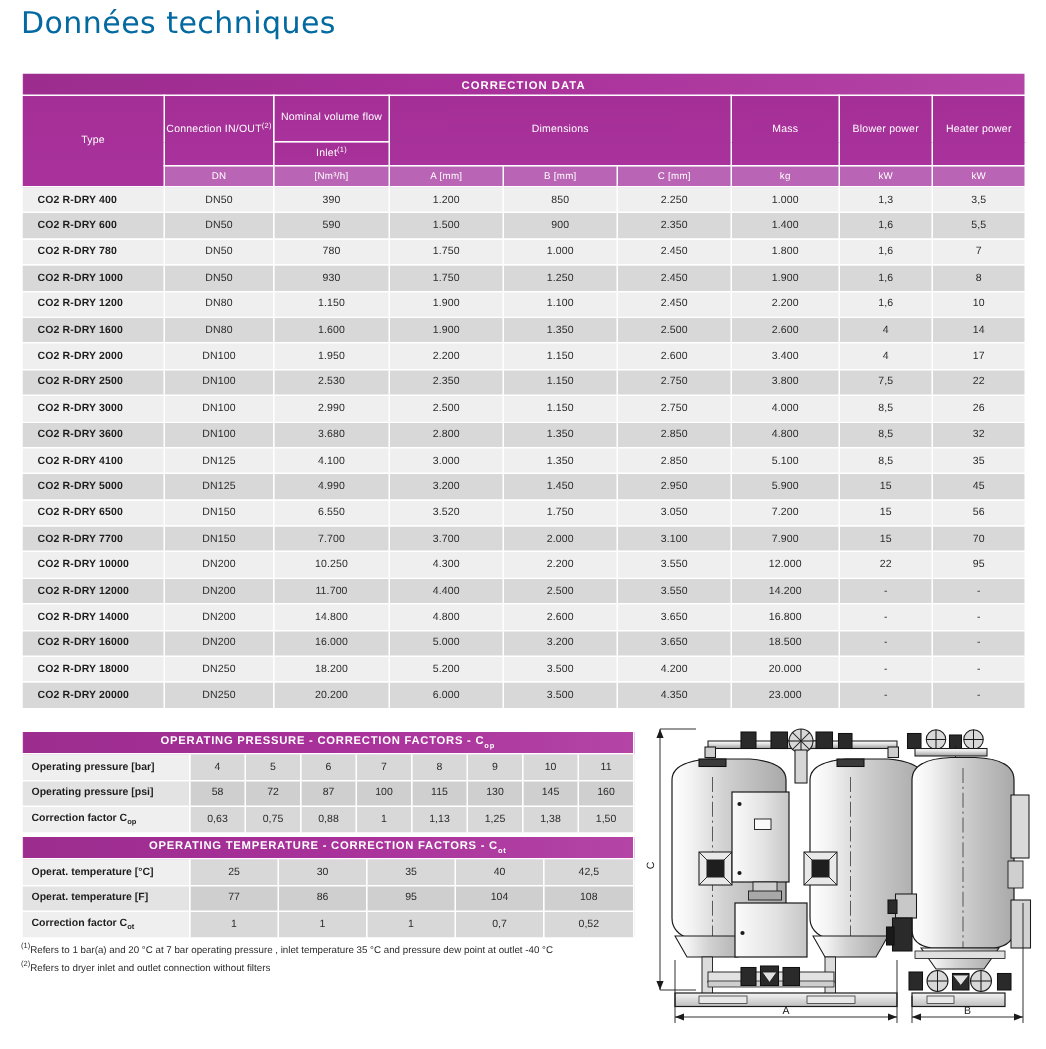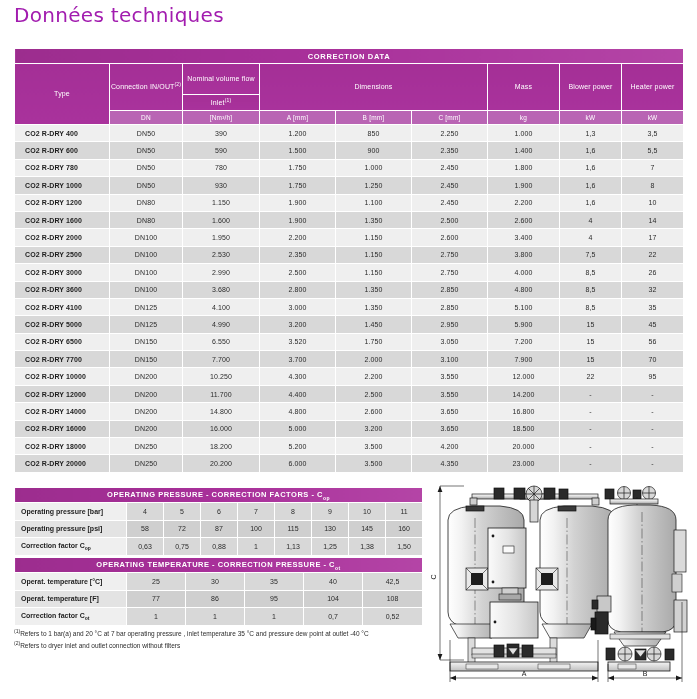--- a/index.html
+++ b/index.html
@@ -17,21 +17,21 @@
   }
 
   
   .page-title {
     position: absolute;
     left: 14px;
     top: 3px;
     font-size: 20px;
     font-weight: 400;
     letter-spacing: 0.3px;
-    color: #a21caf;
+    color: #0369a1;
     font-family: "DejaVu Sans", sans-serif;
   }
 
   
   .tech-wrap {
     position: absolute;
     left: 14px;
     top: 48px;
     width: 669px;
   }
@@ -501,21 +501,21 @@
       <col style="width:112px">
       <col style="width:59px">
         <col style="width:59px">
         <col style="width:59px">
         <col style="width:59px">
         <col style="width:60px">
     </colgroup>
     <thead>
       <tr>
         <th class="cf-band" colspan="6">
-          <span>OPERATING TEMPERATURE - CORRECTION PRESSURE - C</span><sub class="sb">ot</sub>
+          <span>OPERATING TEMPERATURE - CORRECTION FACTORS - C</span><sub class="sb">ot</sub>
         </th>
       </tr>
     </thead>
     <tbody id="cf-temperature-body">
         <tr>
           <td class="cf-label"><span>Operat. temperature [°C]</span></td>
           <td class="cf-val">25</td>
           <td class="cf-val">30</td>
           <td class="cf-val">35</td>
           <td class="cf-val">40</td>

